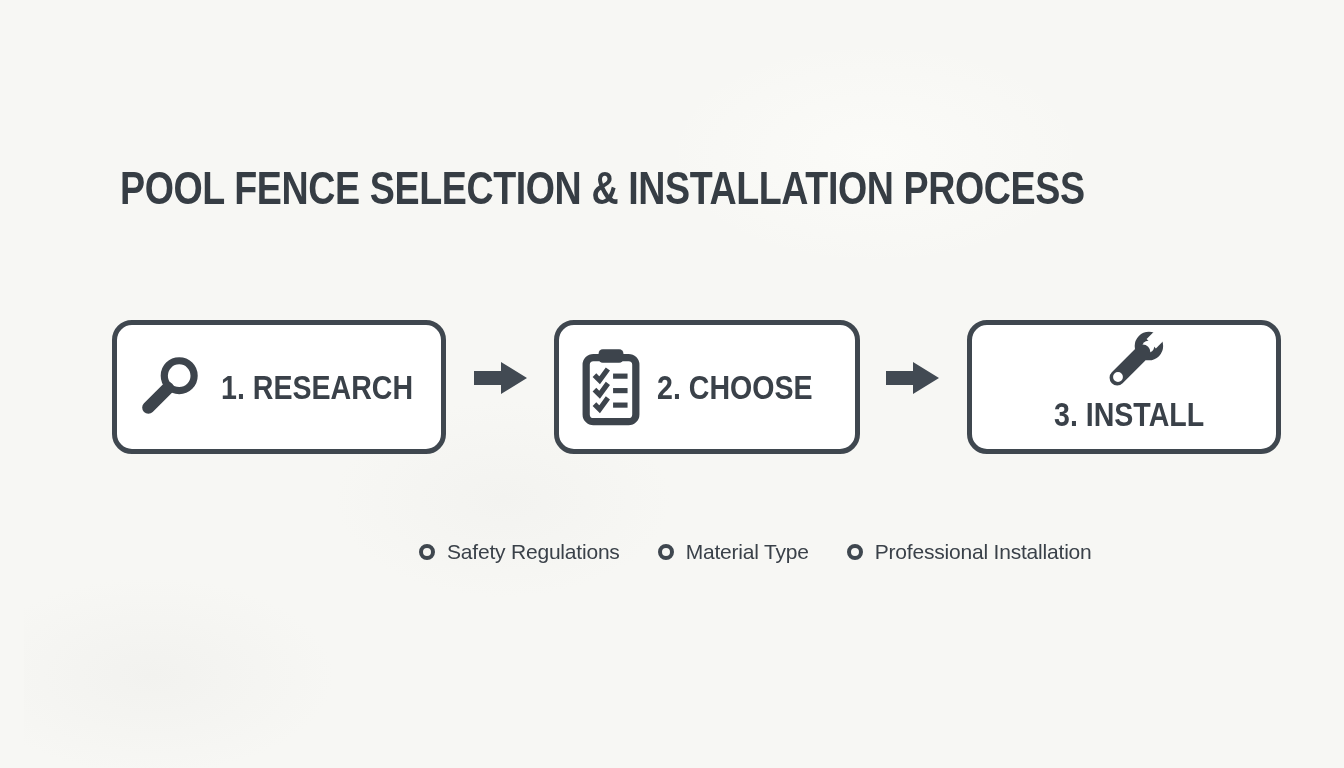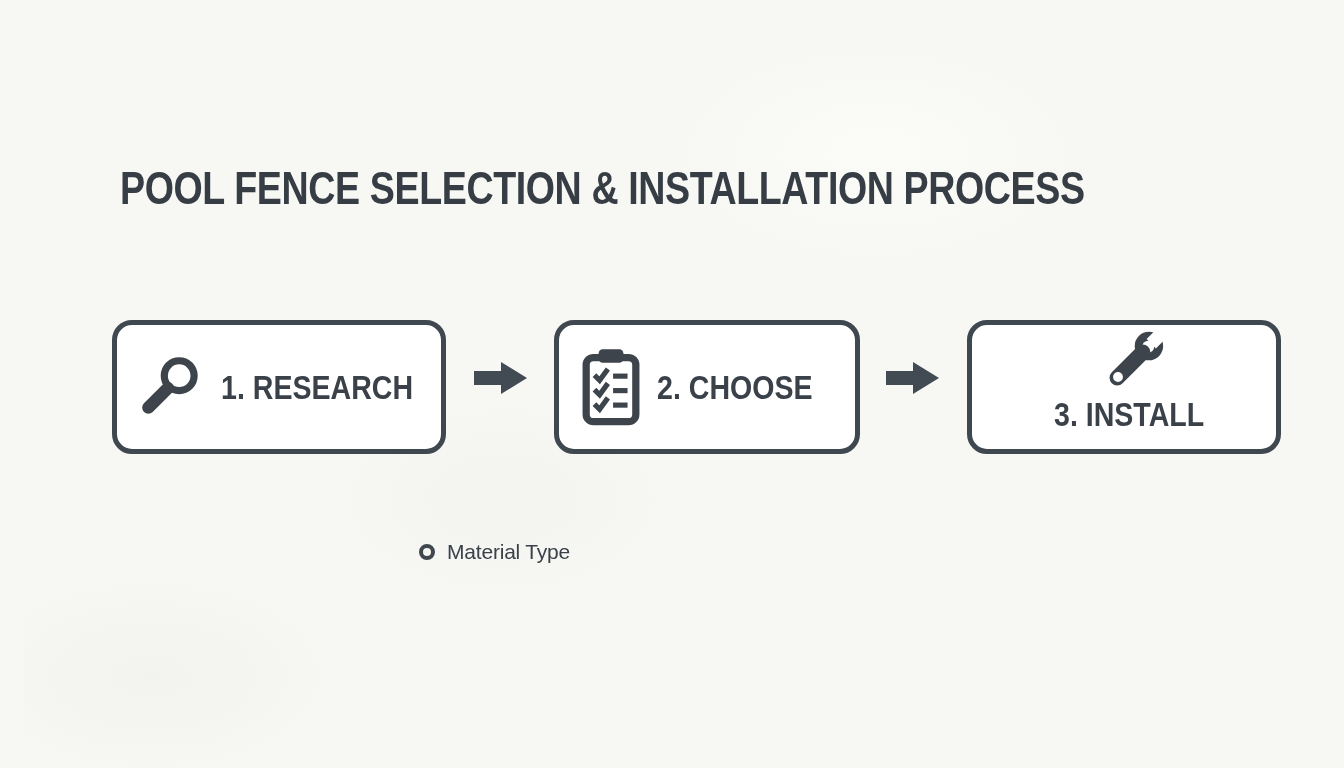--- a/index.html
+++ b/index.html
@@ -163,17 +163,25 @@
           <circle cx="32" cy="54" r="4.5" fill="#ffffff"></circle>
         </g>
       </svg>
     </span>
     <span class="step-label">3. INSTALL</span>
   </div>
 
   <div class="legend">
     <div class="legend-item">
       <span class="legend-marker"></span>
+      <span class="legend-label">Safety Regulations</span>
+    </div>
+    <div class="legend-item">
+      <span class="legend-marker"></span>
       <span class="legend-label">Material Type</span>
+    </div>
+    <div class="legend-item">
+      <span class="legend-marker"></span>
+      <span class="legend-label">Professional Installation</span>
     </div>
   </div>
 
 </div>
 
 </body></html>

